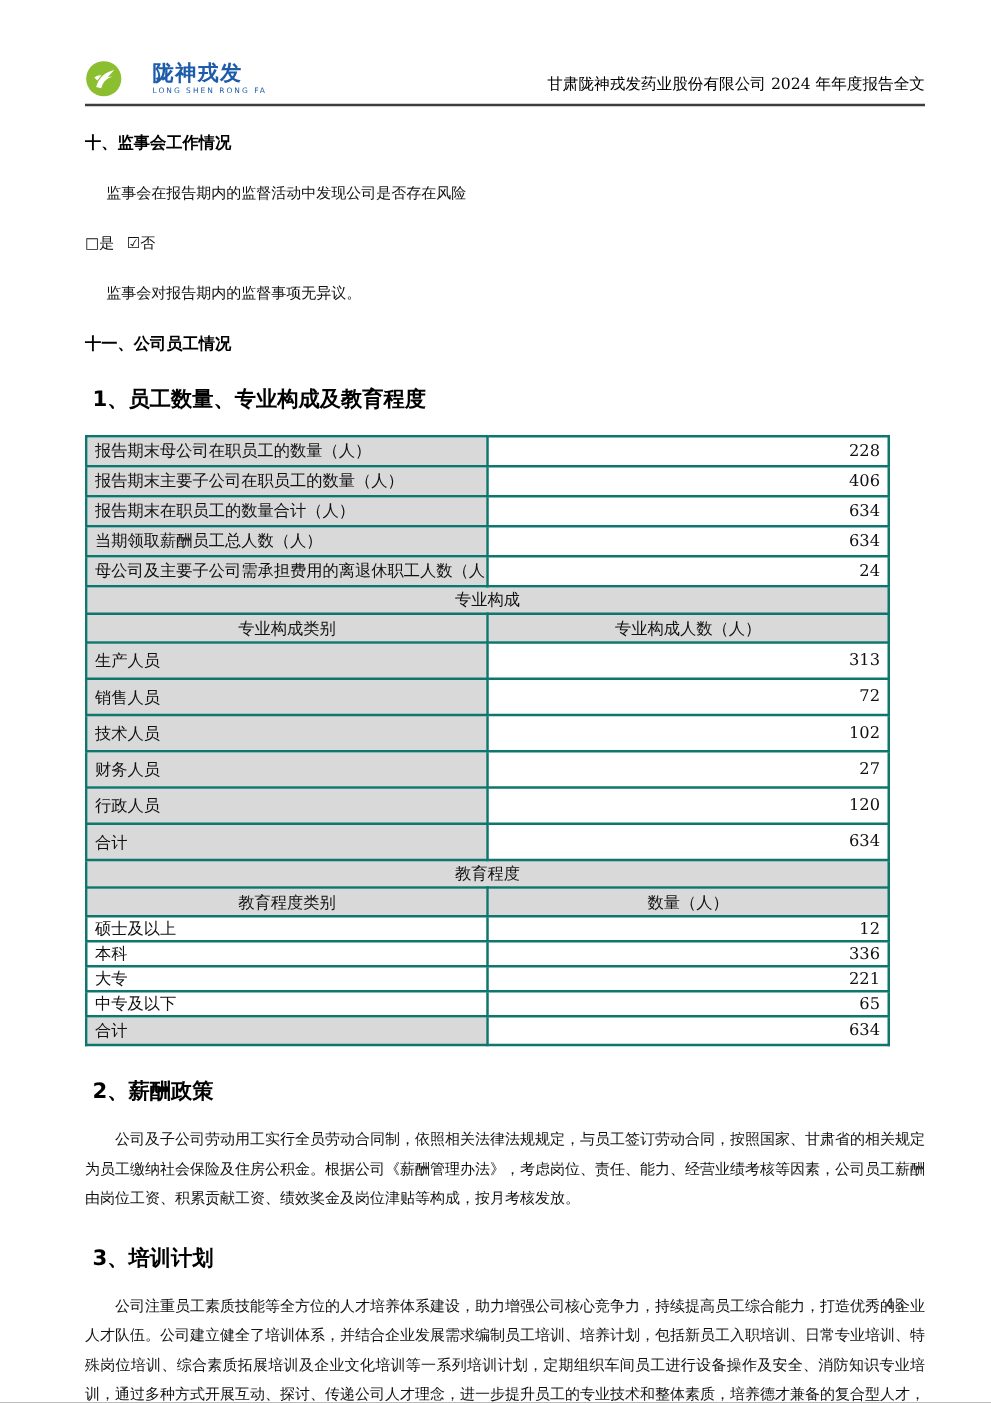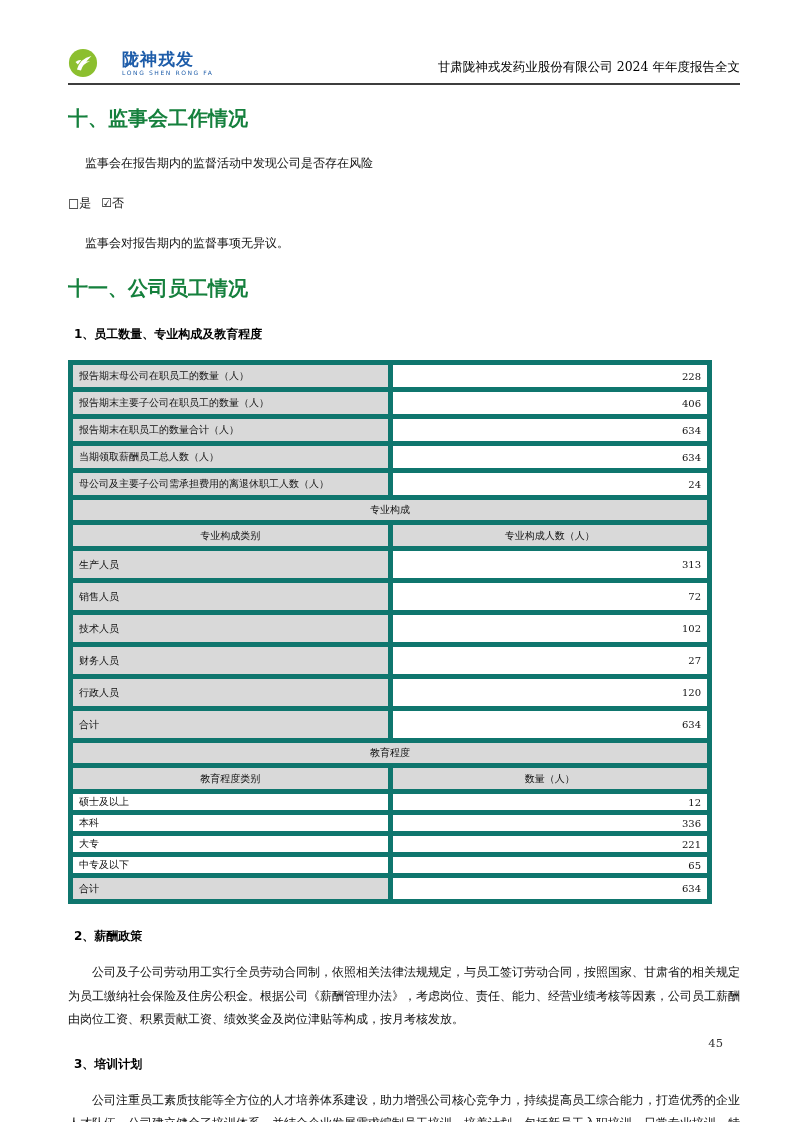--- a/index.html
+++ b/index.html
@@ -24,42 +24,42 @@
   }
   .brand-en {
     font-size:6px; color:#1d5ca9; letter-spacing:1.6px; margin-top:2px;
     font-family:"DejaVu Sans","Liberation Sans",sans-serif;
   }
   .doc-title { font-size:12.5px; color:#000; padding-bottom:2px; }
 
   
   .h-major {
     font-family:"DejaVu Sans","Liberation Sans",sans-serif;
-    font-weight:bold; font-size:20px; color:#15803d; margin:20px 0 0 0;
+    font-weight:bold; font-size:13px; color:#000000; margin:20px 0 0 0;
   }
   .h-minor {
     font-family:"DejaVu Sans","Liberation Sans",sans-serif;
-    font-weight:bold; font-size:12px; color:#000; margin:24px 0 0 6px;
+    font-weight:bold; font-size:17px; color:#000; margin:24px 0 0 6px;
   }
   .body-line { font-size:12px; line-height:23px; margin:17px; }
   .mt-20 { margin-top:20px; }
   .body-par {
     font-size:12px; line-height:23.5px; margin:16px 0 0 0;
     text-indent:2em; text-align:justify;
   }
   .checkline { font-size:12px; line-height:23px; margin:0; }
   .checkline .opt { margin-right:10px; }
 
   
   table.emp {
     border-collapse:collapse; width:644px; margin-top:17px;
     table-layout:fixed; border:1.5px solid #000;
   }
   table.emp td {
-    border:5px solid #0f766e; font-size:10px; padding:0 6px;
+    border:2px solid #0f766e; font-size:13px; padding:0 6px;
     overflow:hidden; white-space:nowrap;margin-left:21px;
   }
   td.gray { background:#d9d9d9; }
   td.lbl  { text-align:left; }
   td.num  { text-align:right; background:#ffffff; }
   td.ctr  { text-align:center; }
   tr.r-sum td  { height:22px; }
   tr.r-sect td { height:20px; }
   tr.r-head td { height:21px; }
   tr.r-prof td { height:27px; }

